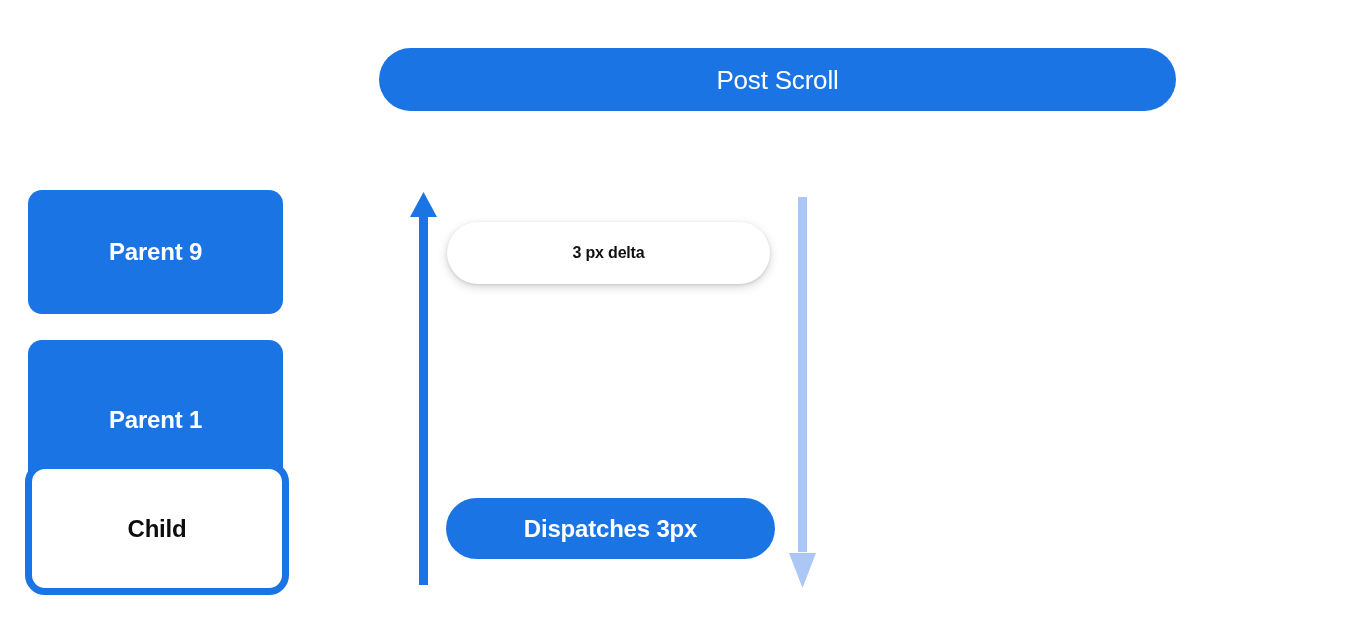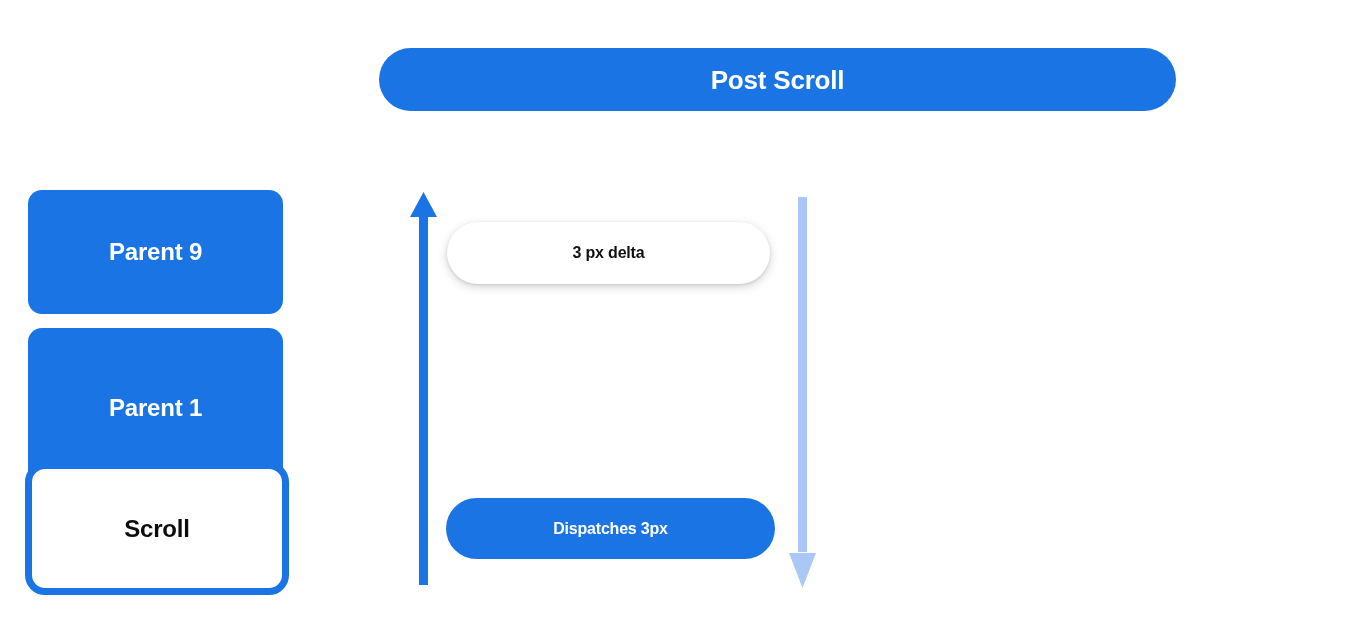--- a/index.html
+++ b/index.html
@@ -33,35 +33,35 @@
   
   .header-pill {
     left: 379px;
     top: 48px;
     width: 797px;
     height: 63px;
     background: #1B74E4;
     border-radius: 32px;
     color: #ffffff;
     font-size: 26px;
-    font-weight: bold;
+    font-weight: normal;
   }
 
   
   .stack-box {
     left: 28px;
     width: 255px;
     border-radius: 14px;
     background: #1B74E4;
     color: #ffffff;
     font-size: 24px;
     font-weight: bold;
   }
   .stack-parent2 { top: 190px; height: 124px; }
-  .stack-parent1 { top: 328px; height: 160px; }
+  .stack-parent1 { top: 340px; height: 160px; }
 
   .stack-child {
     left: 25px;
     top: 462px;
     width: 264px;
     height: 133px;
     border-radius: 20px;
     background: #ffffff;
     border: 7px solid #1B74E4;
     color: #0d0d0d;
@@ -85,21 +85,21 @@
   }
 
   .dispatch-pill {
     left: 446px;
     top: 498px;
     width: 329px;
     height: 61px;
     background: #1B74E4;
     border-radius: 31px;
     color: #ffffff;
-    font-size: 16px;
+    font-size: 24px;
     font-weight: bold;
     z-index: 5;
   }
 
   
   .arrow-svg {
     position: absolute;
     overflow: visible;
   }
   .arrow-up-svg   { left: 406px; top: 190px; }
@@ -116,21 +116,21 @@
 
   <div class="pill stack-box stack-parent2">
     <span>Parent 9</span>
   </div>
 
   <div class="pill stack-box stack-parent1">
     <span>Parent 1</span>
   </div>
 
   <div class="pill stack-child">
-    <span>Scroll</span>
+    <span>Child</span>
   </div>
 
   <svg class="arrow-svg arrow-up-svg" width="34" height="400" viewBox="0 0 34 400">
     <rect x="13" y="20" width="9" height="375" fill="#1B74E4"></rect>
     <polygon points="17.5,2 31,27 4,27" fill="#1B74E4"></polygon>
   </svg>
 
   <svg class="arrow-svg arrow-down-svg" width="34" height="400" viewBox="0 0 34 400">
     <rect x="13" y="7" width="9" height="355" fill="#AAC7F5"></rect>
     <polygon points="17.5,398 31,363 4,363" fill="#AAC7F5"></polygon>

